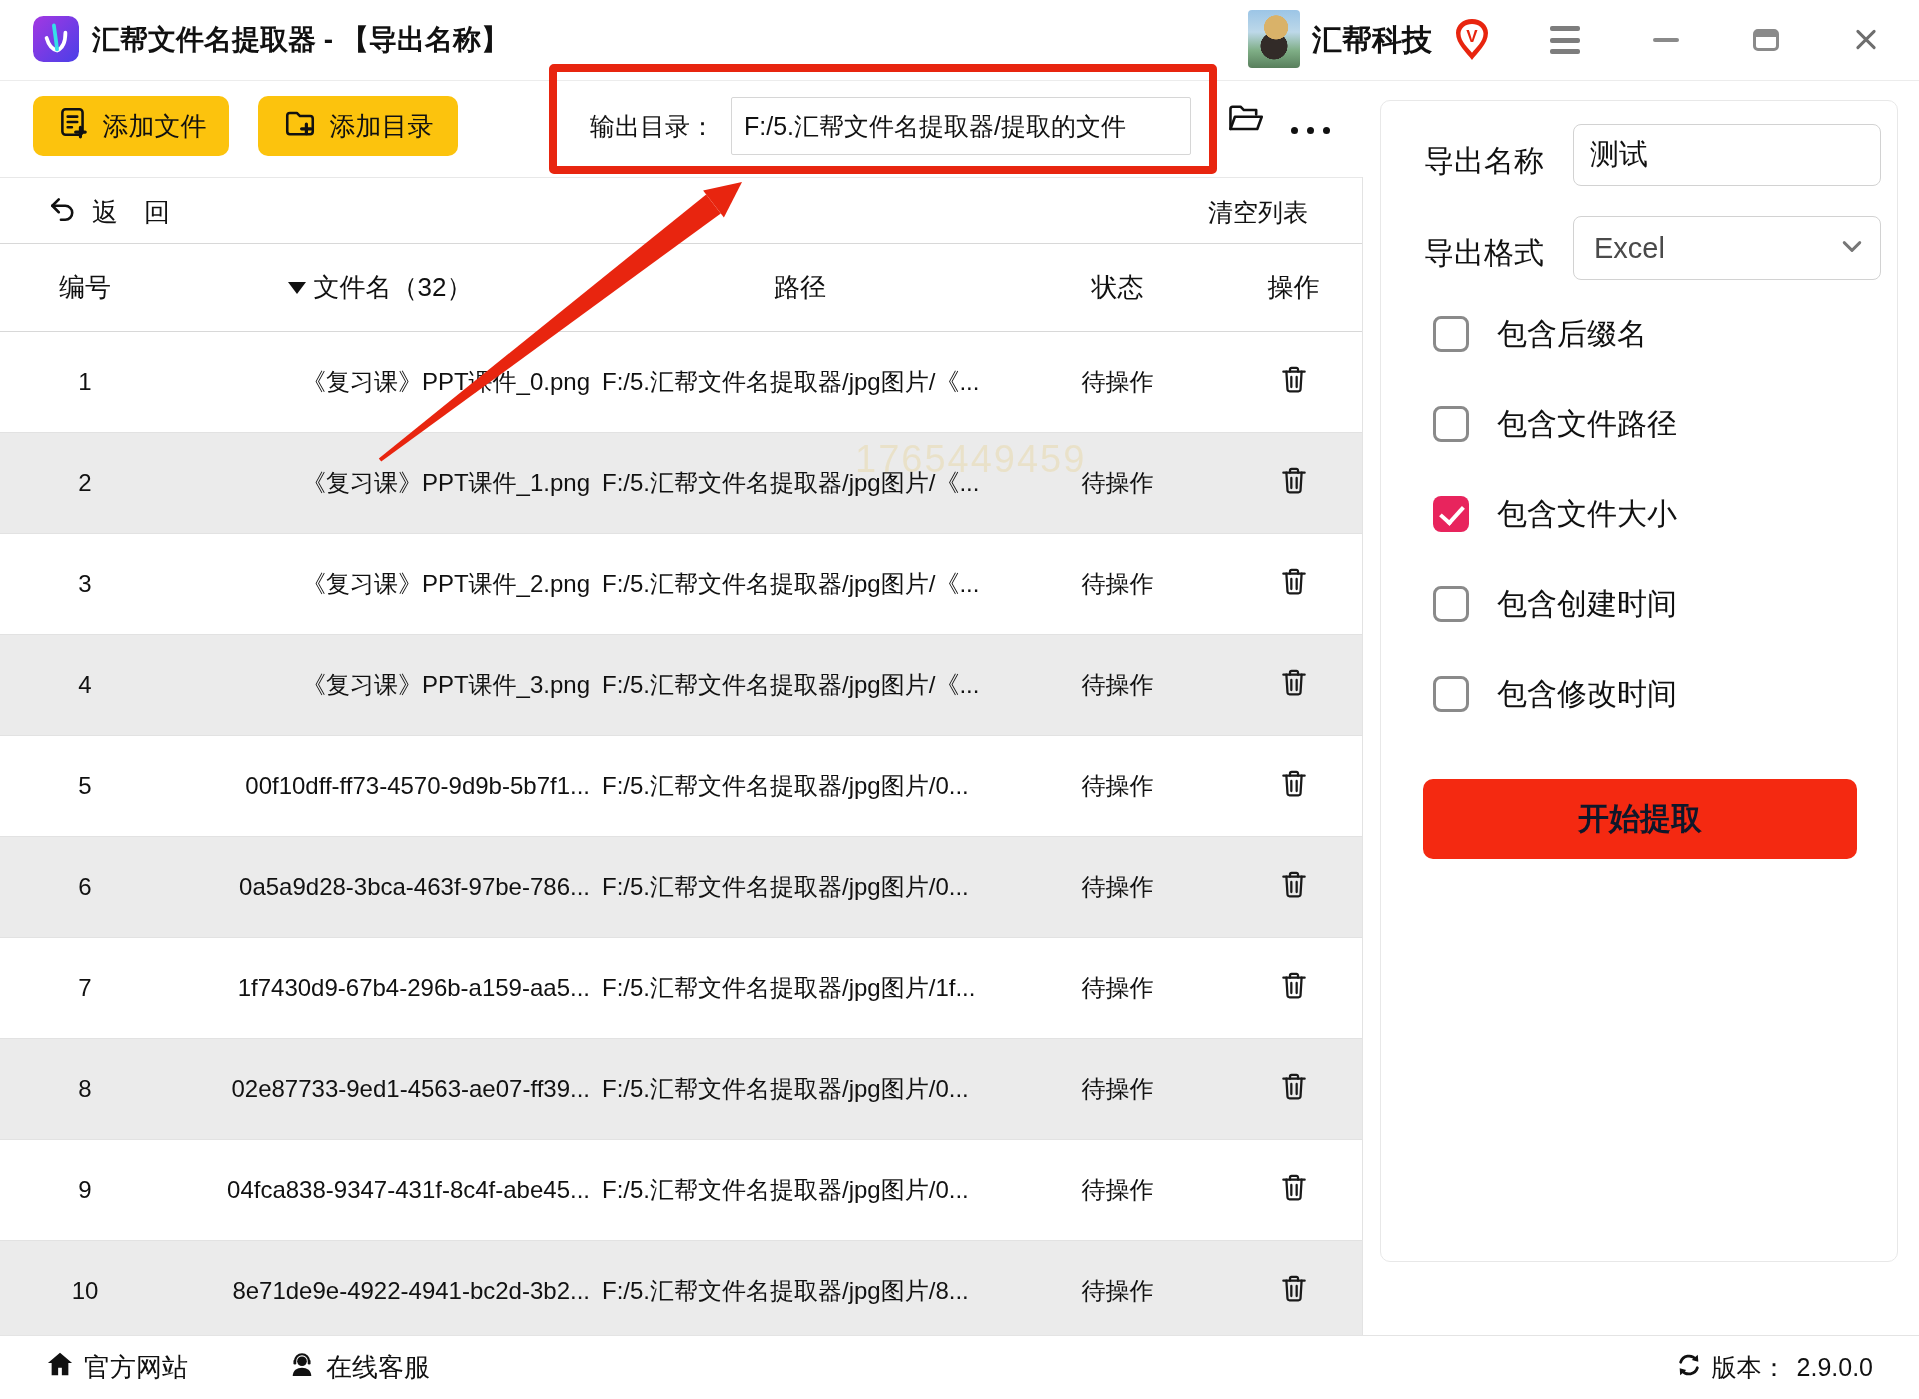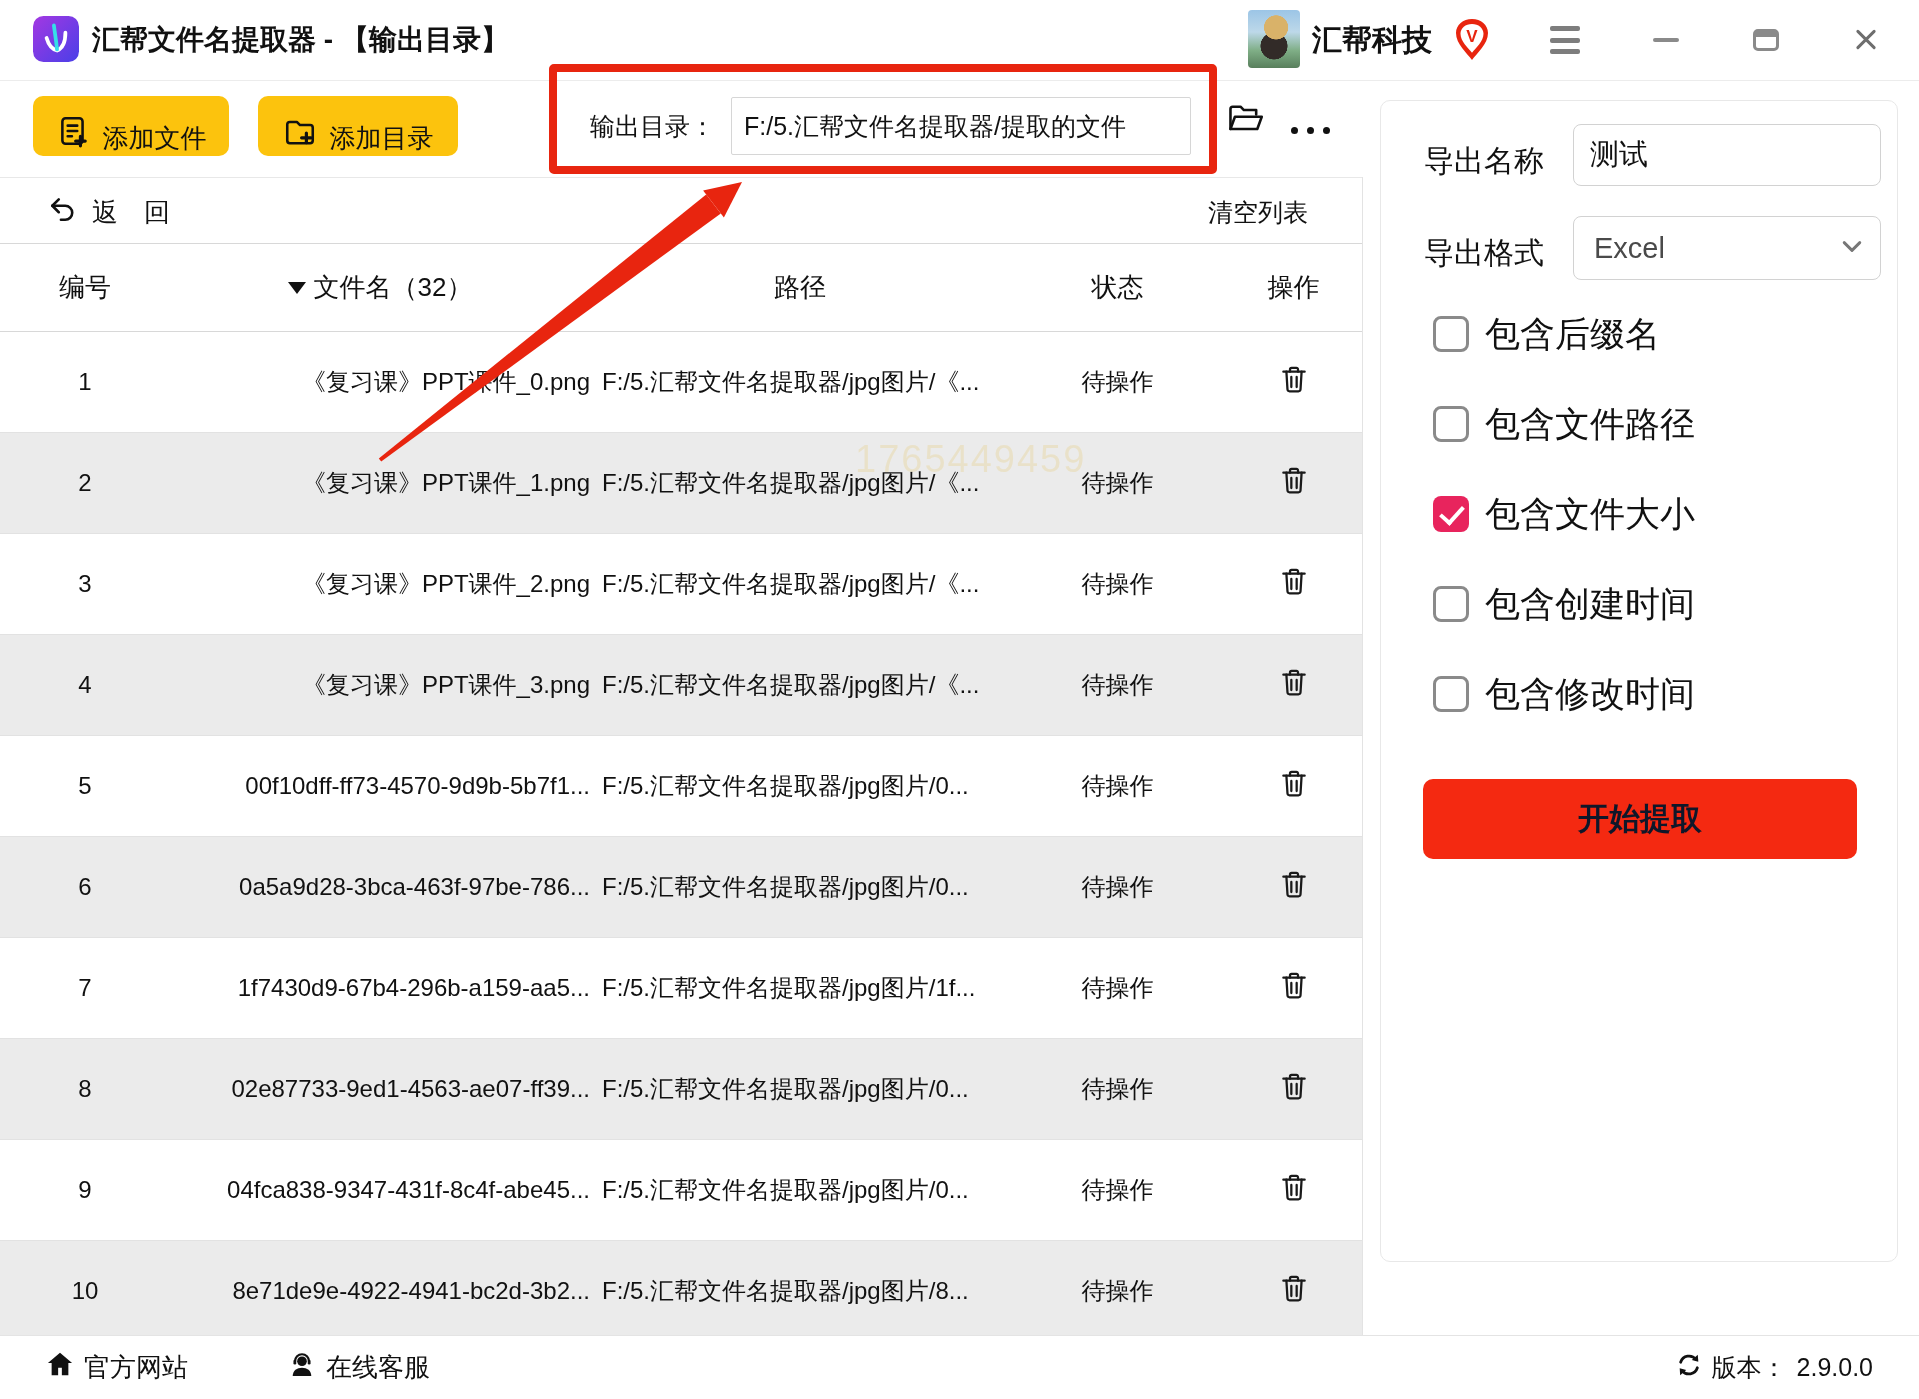--- a/index.html
+++ b/index.html
@@ -25,21 +25,21 @@
   .min-bar{width:26px;height:4px;background:#8a8a8a;border-radius:2px;}
   #max-btn{left:1748px;top:22px;width:36px;height:36px;justify-content:center;cursor:pointer;}
   .max-box{width:26px;height:22px;border:3px solid #8a8a8a;border-top:8px solid #8a8a8a;border-radius:5px;box-sizing:border-box;}
   #close-btn{left:1848px;top:22px;width:36px;height:36px;cursor:pointer;}
   .x-wrap{position:relative;width:28px;height:28px;margin:4px;}
   .x-bar{position:absolute;left:1px;top:12px;width:26px;height:3px;background:#6e6e6e;border-radius:2px;}
   .x-bar.a{transform:rotate(45deg);} .x-bar.b{transform:rotate(-45deg);}
 
   
   .ybtn{justify-content:center;gap:13px;background:#FCC30D;border-radius:10px;
-        font-size:26px;font-weight:500;color:#111;cursor:pointer;align-items:flex-end;}
+        font-size:26px;font-weight:500;color:#111;cursor:pointer;}
   #btn-addfile{left:33px;top:96px;width:196px;height:60px;}
   #btn-adddir{left:258px;top:96px;width:200px;height:60px;}
   #outdir-label{left:590px;top:96px;height:60px;font-size:25px;}
   #outdir-input{left:731px;top:97px;width:460px;height:58px;border:1px solid #D6D6D6;border-radius:2px;
         font-size:25px;padding:0 12px;box-sizing:border-box;color:#111;background:#fff;outline:none;
         font-family:"Liberation Sans","DejaVu Sans",sans-serif;}
   #folder-open-btn{left:1226px;top:102px;cursor:pointer;}
   #more-btn{left:1282px;top:112px;width:56px;height:36px;justify-content:center;gap:9px;cursor:pointer;}
   .dot{width:7px;height:7px;background:#111;border-radius:50%;}
 
@@ -84,21 +84,21 @@
       border-radius:8px;box-sizing:border-box;display:flex;align-items:center;justify-content:space-between;
       padding:0 18px 0 20px;cursor:pointer;}
   #exp-format-value{font-size:29px;color:#4a4a4a;}
   #options{position:absolute;left:52px;top:215px;}
   .opt{display:flex;align-items:center;height:36px;margin-bottom:54px;}
   .cb{width:36px;height:36px;border:3px solid #8a8a8a;border-radius:8px;box-sizing:border-box;background:#fff;
       position:relative;cursor:pointer;flex:none;}
   .cb.checked{border:none;background:#E8245D;}
   .cb.checked::after{content:"";position:absolute;left:12px;top:5px;width:10px;height:19px;
       border-right:4px solid #fff;border-bottom:4px solid #fff;transform:rotate(42deg);}
-  .optlabel{margin-left:16px;font-size:35px;}
+  .optlabel{margin-left:28px;font-size:30px;}
   #start-btn{position:absolute;left:42px;top:678px;width:434px;height:80px;border-radius:10px;background:#F42911;
       color:#0f172a;font-size:31px;font-weight:700;display:flex;align-items:center;justify-content:center;cursor:pointer;}
 
   
   #footer{left:0;top:1335px;width:1919px;height:64px;border-top:1px solid #E4E4E4;background:#fff;box-sizing:border-box;}
   .flink{position:absolute;top:0;height:63px;display:flex;align-items:center;gap:10px;font-size:26px;cursor:pointer;}
   #site{left:46px;} #support{left:288px;}
   #version{position:absolute;right:46px;top:0;height:63px;display:flex;align-items:center;gap:10px;font-size:25px;}
 </style>
 </head>
@@ -113,21 +113,21 @@
             <linearGradient id="g1" x1="0" y1="0" x2="1" y2="1">
           <stop offset="0" stop-color="#a338e2"></stop>
               <stop offset="1" stop-color="#4a3fe8"></stop>
         </linearGradient>
           </defs>
         <rect width="44" height="44" rx="10" fill="url(#g1)"></rect>
         <path d="M13 21c2 7 6 11 10 12 5-2 8-8 8-17" stroke="#fff" stroke-width="3.6" fill="none" stroke-linecap="round"></path>
         <path d="M20 9c1 8 2 13 3 23" stroke="#35e0e8" stroke-width="3.6" fill="none" stroke-linecap="round"></path>
       </svg>
     </span>
-    <div id="app-title" class="abs flexc">汇帮文件名提取器 - 【输出目录】</div>
+    <div id="app-title" class="abs flexc">汇帮文件名提取器 - 【导出名称】</div>
     <div id="avatar" class="abs"></div>
     <div id="brand" class="abs flexc">汇帮科技</div>
     <span id="badge" class="abs">
       <svg viewBox="0 0 40 46" width="40" height="46">
         <path d="M20 2c9 0 16 6 16 14 0 11-11 20-16 27C15 36 4 27 4 16 4 8 11 2 20 2z" fill="#E8250F"></path>
         <path d="M20 7c6.5 0 11.5 4.2 11.5 9.8 0 7.6-7.5 14-11.5 19-4-5-11.5-11.4-11.5-19C8.5 11.2 13.5 7 20 7z" fill="#fff"></path>
         <text x="20" y="25" text-anchor="middle" font-size="17" font-weight="bold" fill="#E8250F" font-family="Liberation Sans,sans-serif">V</text>
       </svg>
     </span>
     <div id="menu-btn" class="abs">

